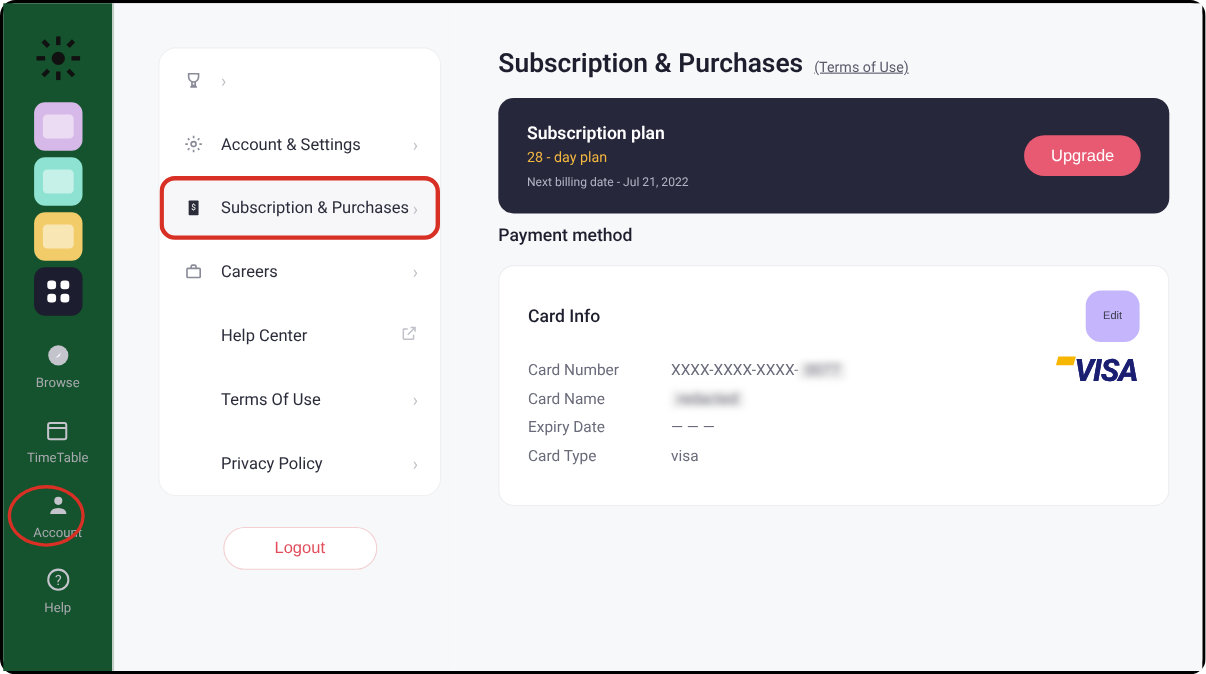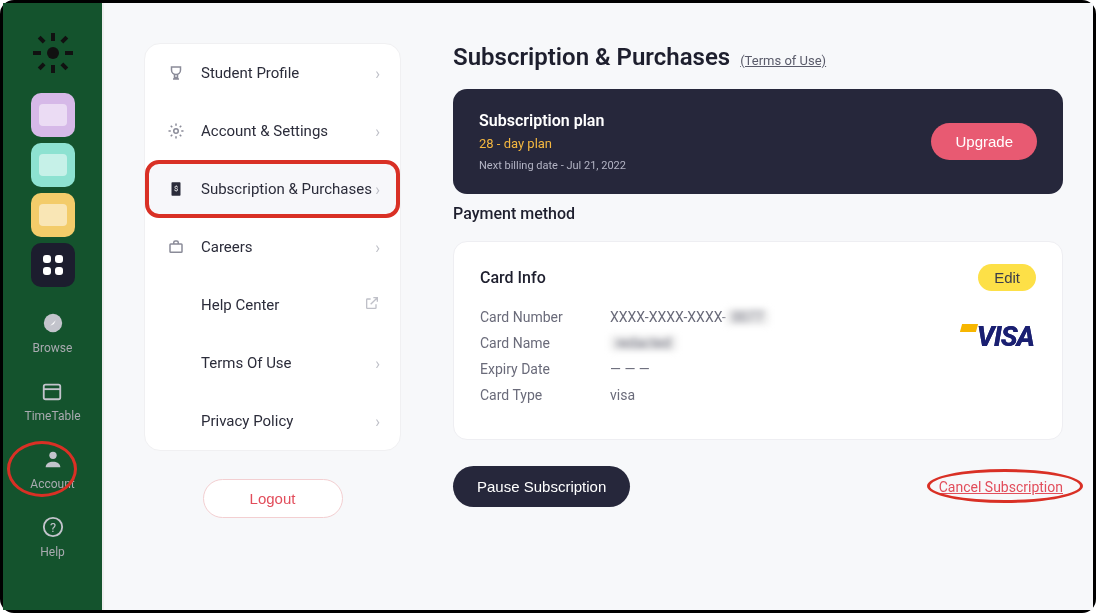--- a/index.html
+++ b/index.html
@@ -177,25 +177,25 @@
     border:1px solid #eeeef2;
     position: relative;
   }
   .card-head {
     display:flex; justify-content:space-between; align-items:center;
     margin-bottom: 18px;
     gap: 20px;
   }
   .card-head .title { font-size:16px; color:#1e1f2e; font-weight:500; }
   .edit-btn {
-    background:#fde047;
+    background:#c4b5fd;
     border:none;
-    padding: 5px 16px;
+    padding: 18px 16px;
     border-radius: 14px;
-    font-size:15px;
+    font-size:10px;
     color:#3b3c4a;
     cursor:pointer;
   }
   .card-row {
     display:flex;
     font-size:14px;
     margin-bottom: 10px;
     color:#4a4b5a;
   }
   .card-row .k { width: 130px; color:#6a6b7a; }
@@ -334,21 +334,20 @@
 
   <div class="settings-col">
     <div class="settings-card">
 
       <div class="menu-row">
         <span class="icon">
             <svg width="18" height="18" viewBox="0 0 24 24">
               <path d="M6 4h12v4a6 6 0 01-12 0V4z M10 14h4v4h-4z M8 20h8" fill="none" stroke="#8a8b98" stroke-width="2"></path>
             </svg>
           </span>
-        <span class="label">Student Profile</span>
         <span class="chev">›</span>
       </div>
 
       <div class="menu-row">
         <span class="icon">
             <svg width="18" height="18" viewBox="0 0 24 24">
               <circle cx="12" cy="12" r="3" fill="none" stroke="#8a8b98" stroke-width="2"></circle>
               <path d="M12 2v3M12 19v3M2 12h3M19 12h3M5 5l2 2M17 17l2 2M19 5l-2 2M7 17l-2 2" stroke="#8a8b98" stroke-width="2"></path>
             </svg>
           </span>
@@ -436,22 +435,15 @@
         <span class="k">Expiry Date</span>
         <span class="v">— — —</span>
       </div>
       <div class="card-row">
         <span class="k">Card Type</span>
         <span class="v">visa</span>
       </div>
       <div class="visa-mark">VISA</div>
     </div>
 
-    <div class="bottom-actions">
-      <button class="pause-btn">Pause Subscription</button>
-      <span class="cancel-link">
-        <span>Cancel Subscription</span>
-        <span class="red-circle-cancel"></span>
-      </span>
-    </div>
   </div>
 
 </div>
 
 </body></html>

